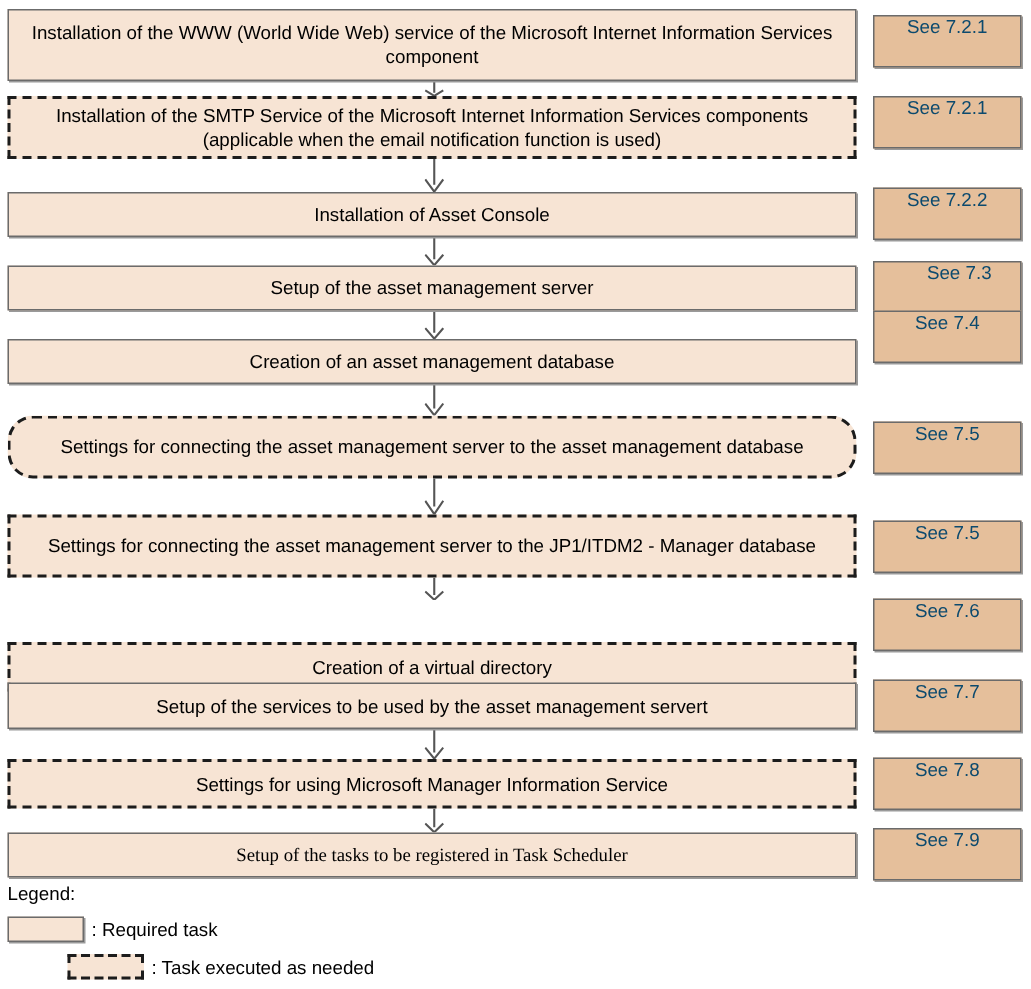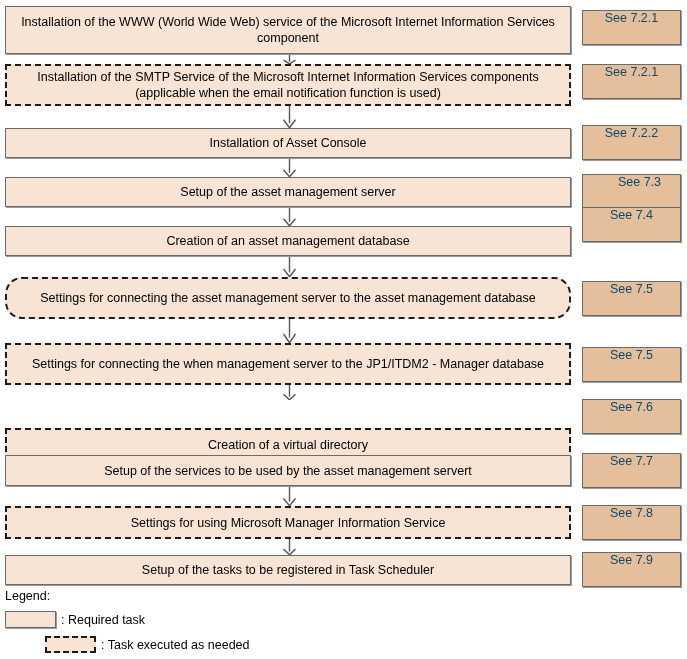--- a/index.html
+++ b/index.html
@@ -198,21 +198,21 @@
     <div class="ref-box" style="top: 207px;">
       <span>See 7.4</span>
     </div>
     <div class="task-box dashed" style="top: 277px; height: 42px; border-radius: 17px;">
       <span class="task-label">Settings for connecting the asset management server to the asset management database</span>
     </div>
     <div class="ref-box" style="top: 281px;">
       <span>See 7.5</span>
     </div>
     <div class="task-box dashed" style="top: 343px; height: 42px;">
-      <span class="task-label">Settings for connecting the when management server to the JP1/ITDM2 - Manager database</span>
+      <span class="task-label">Settings for connecting the asset management server to the JP1/ITDM2 - Manager database</span>
     </div>
     <div class="ref-box" style="top: 347px;">
       <span>See 7.5</span>
     </div>
     <div class="task-box dashed" style="top: 400px; height: 33px; margin-top: 28px;">
       <span class="task-label">Creation of a virtual directory</span>
     </div>
     <div class="ref-box" style="top: 399px;">
       <span>See 7.6</span>
     </div>
@@ -221,21 +221,21 @@
     </div>
     <div class="ref-box" style="top: 453px;">
       <span>See 7.7</span>
     </div>
     <div class="task-box dashed" style="top: 506px; height: 33px;">
       <span class="task-label">Settings for using Microsoft Manager Information Service</span>
     </div>
     <div class="ref-box" style="top: 505px;">
       <span>See 7.8</span>
     </div>
-    <div class="task-box solid" style="top: 555px; height: 30px;">
+    <div class="task-box solid" style="top: 555px; height: 30px; font-family: Liberation Serif, serif;">
       <span class="task-label">Setup of the tasks to be registered in Task Scheduler</span>
     </div>
     <div class="ref-box" style="top: 552px;">
       <span>See 7.9</span>
     </div>
     <div class="legend-title">Legend:</div>
     <div class="legend-row" style="top: 611px; justify-content: center;">
       <div class="swatch solid"></div>
       <div class="legend-text">: Required task</div>
     </div>

